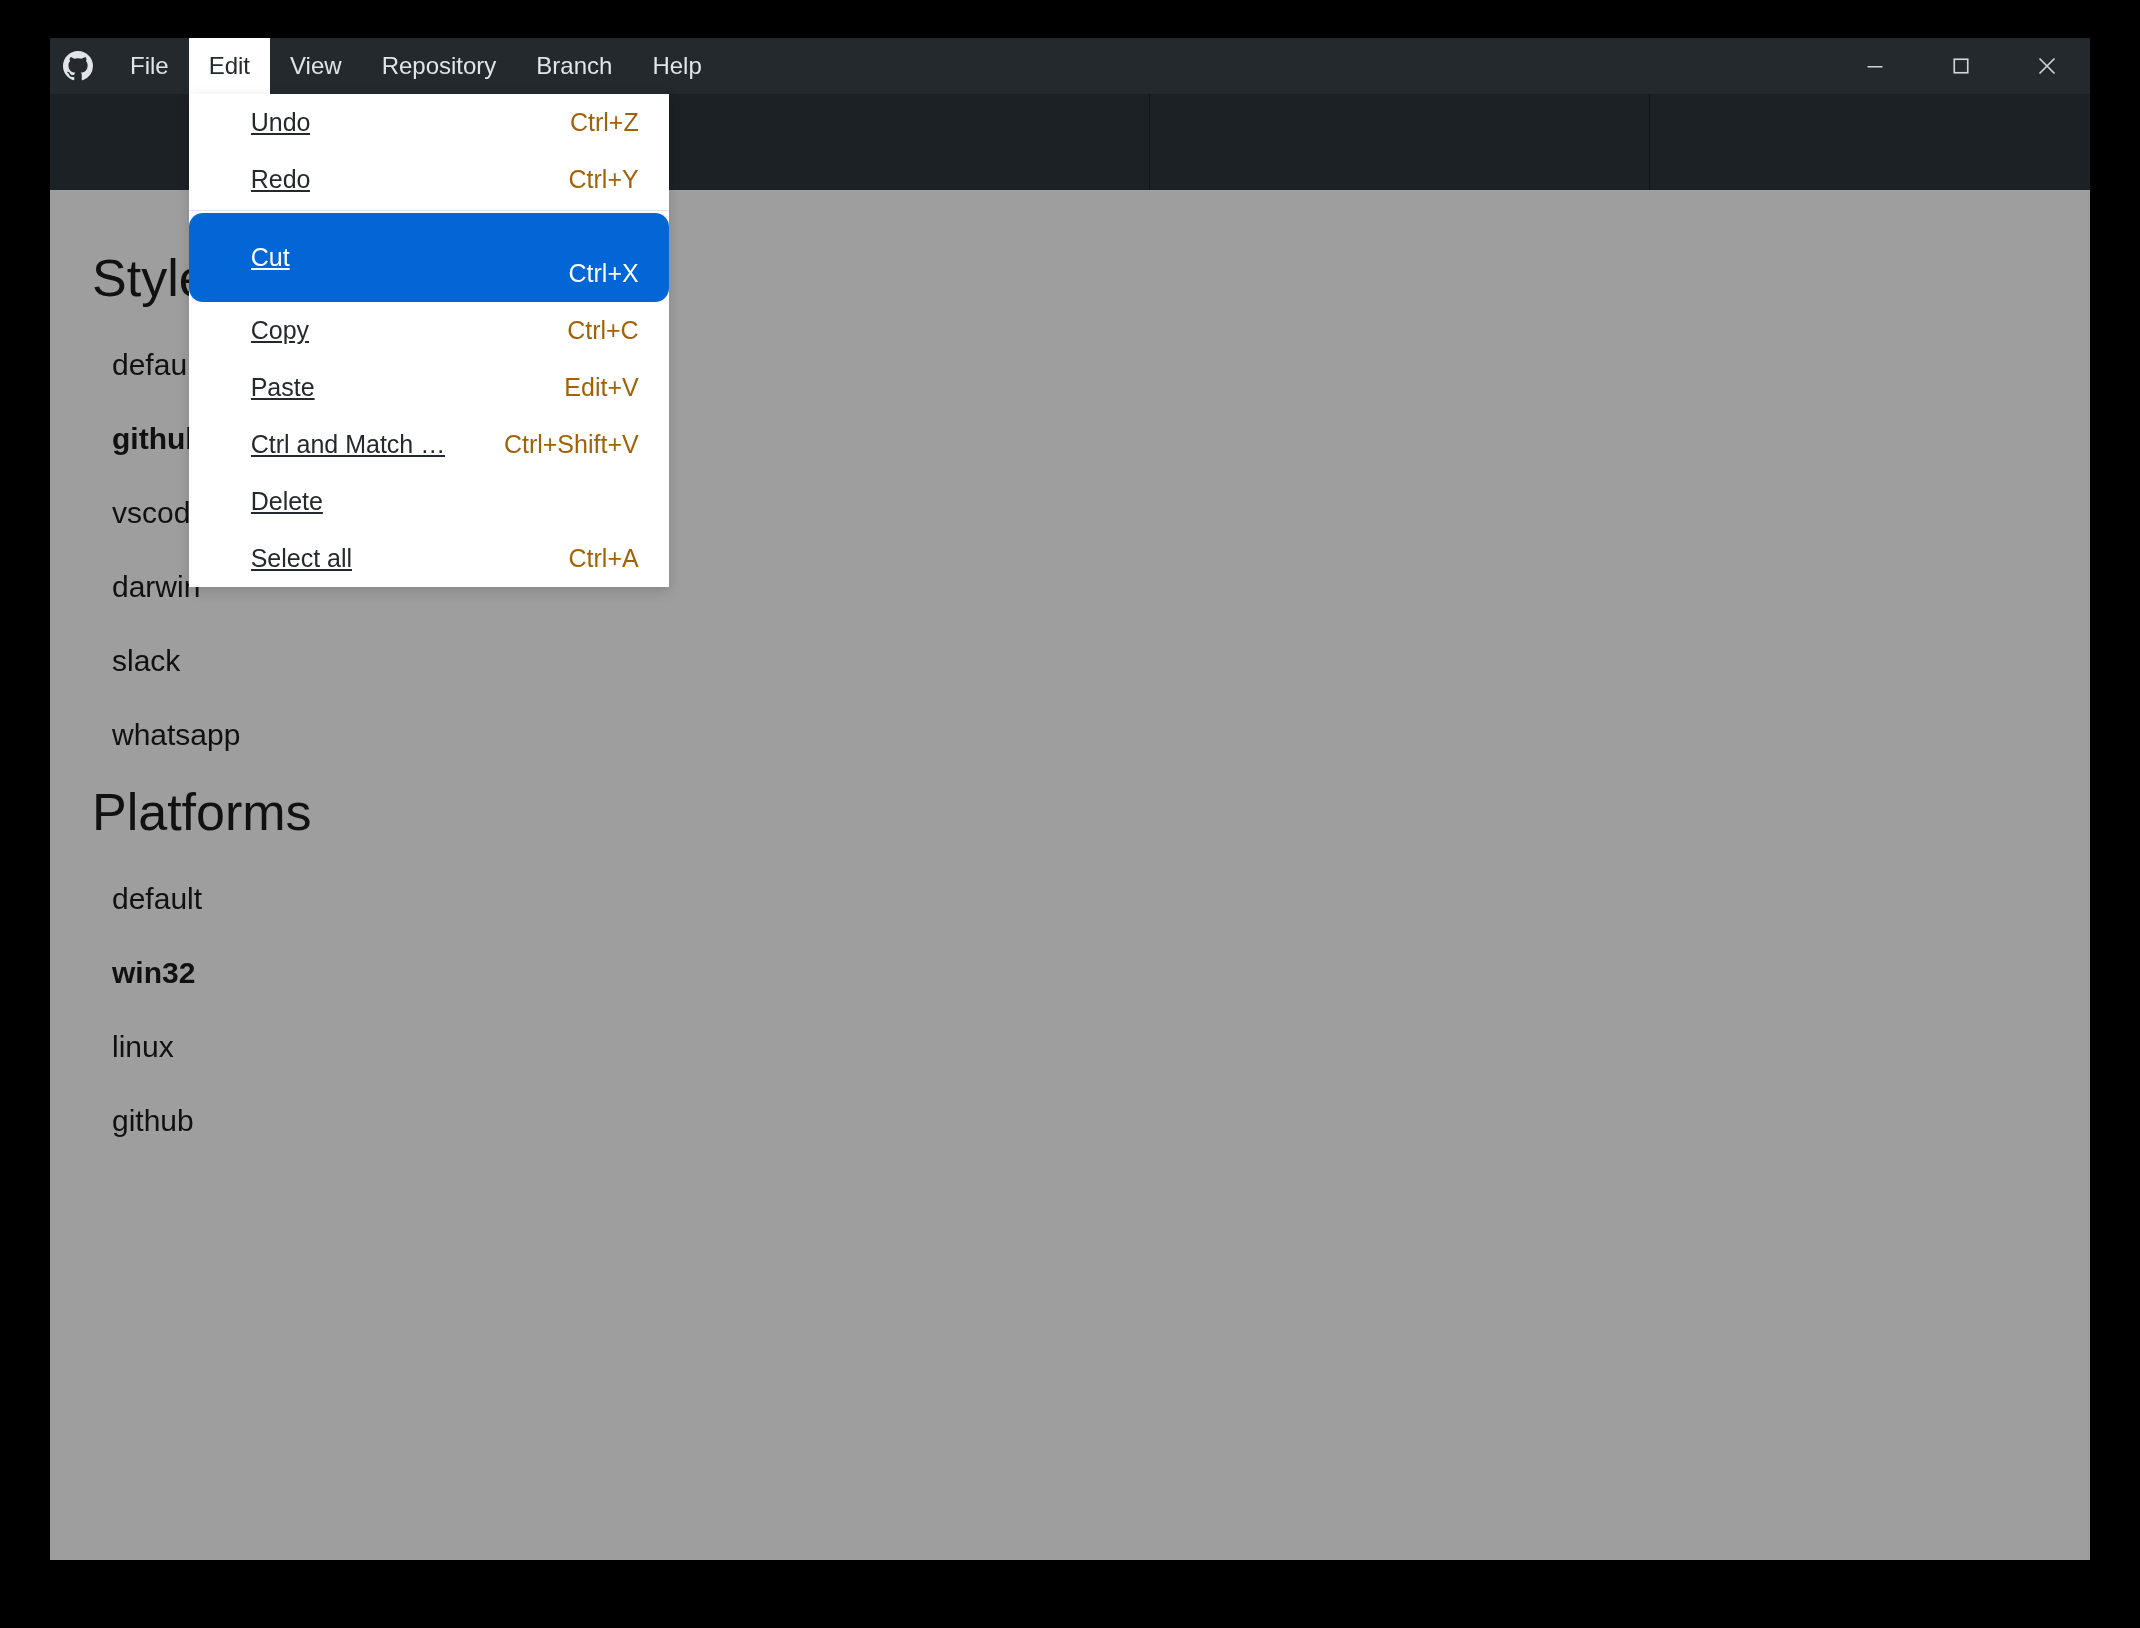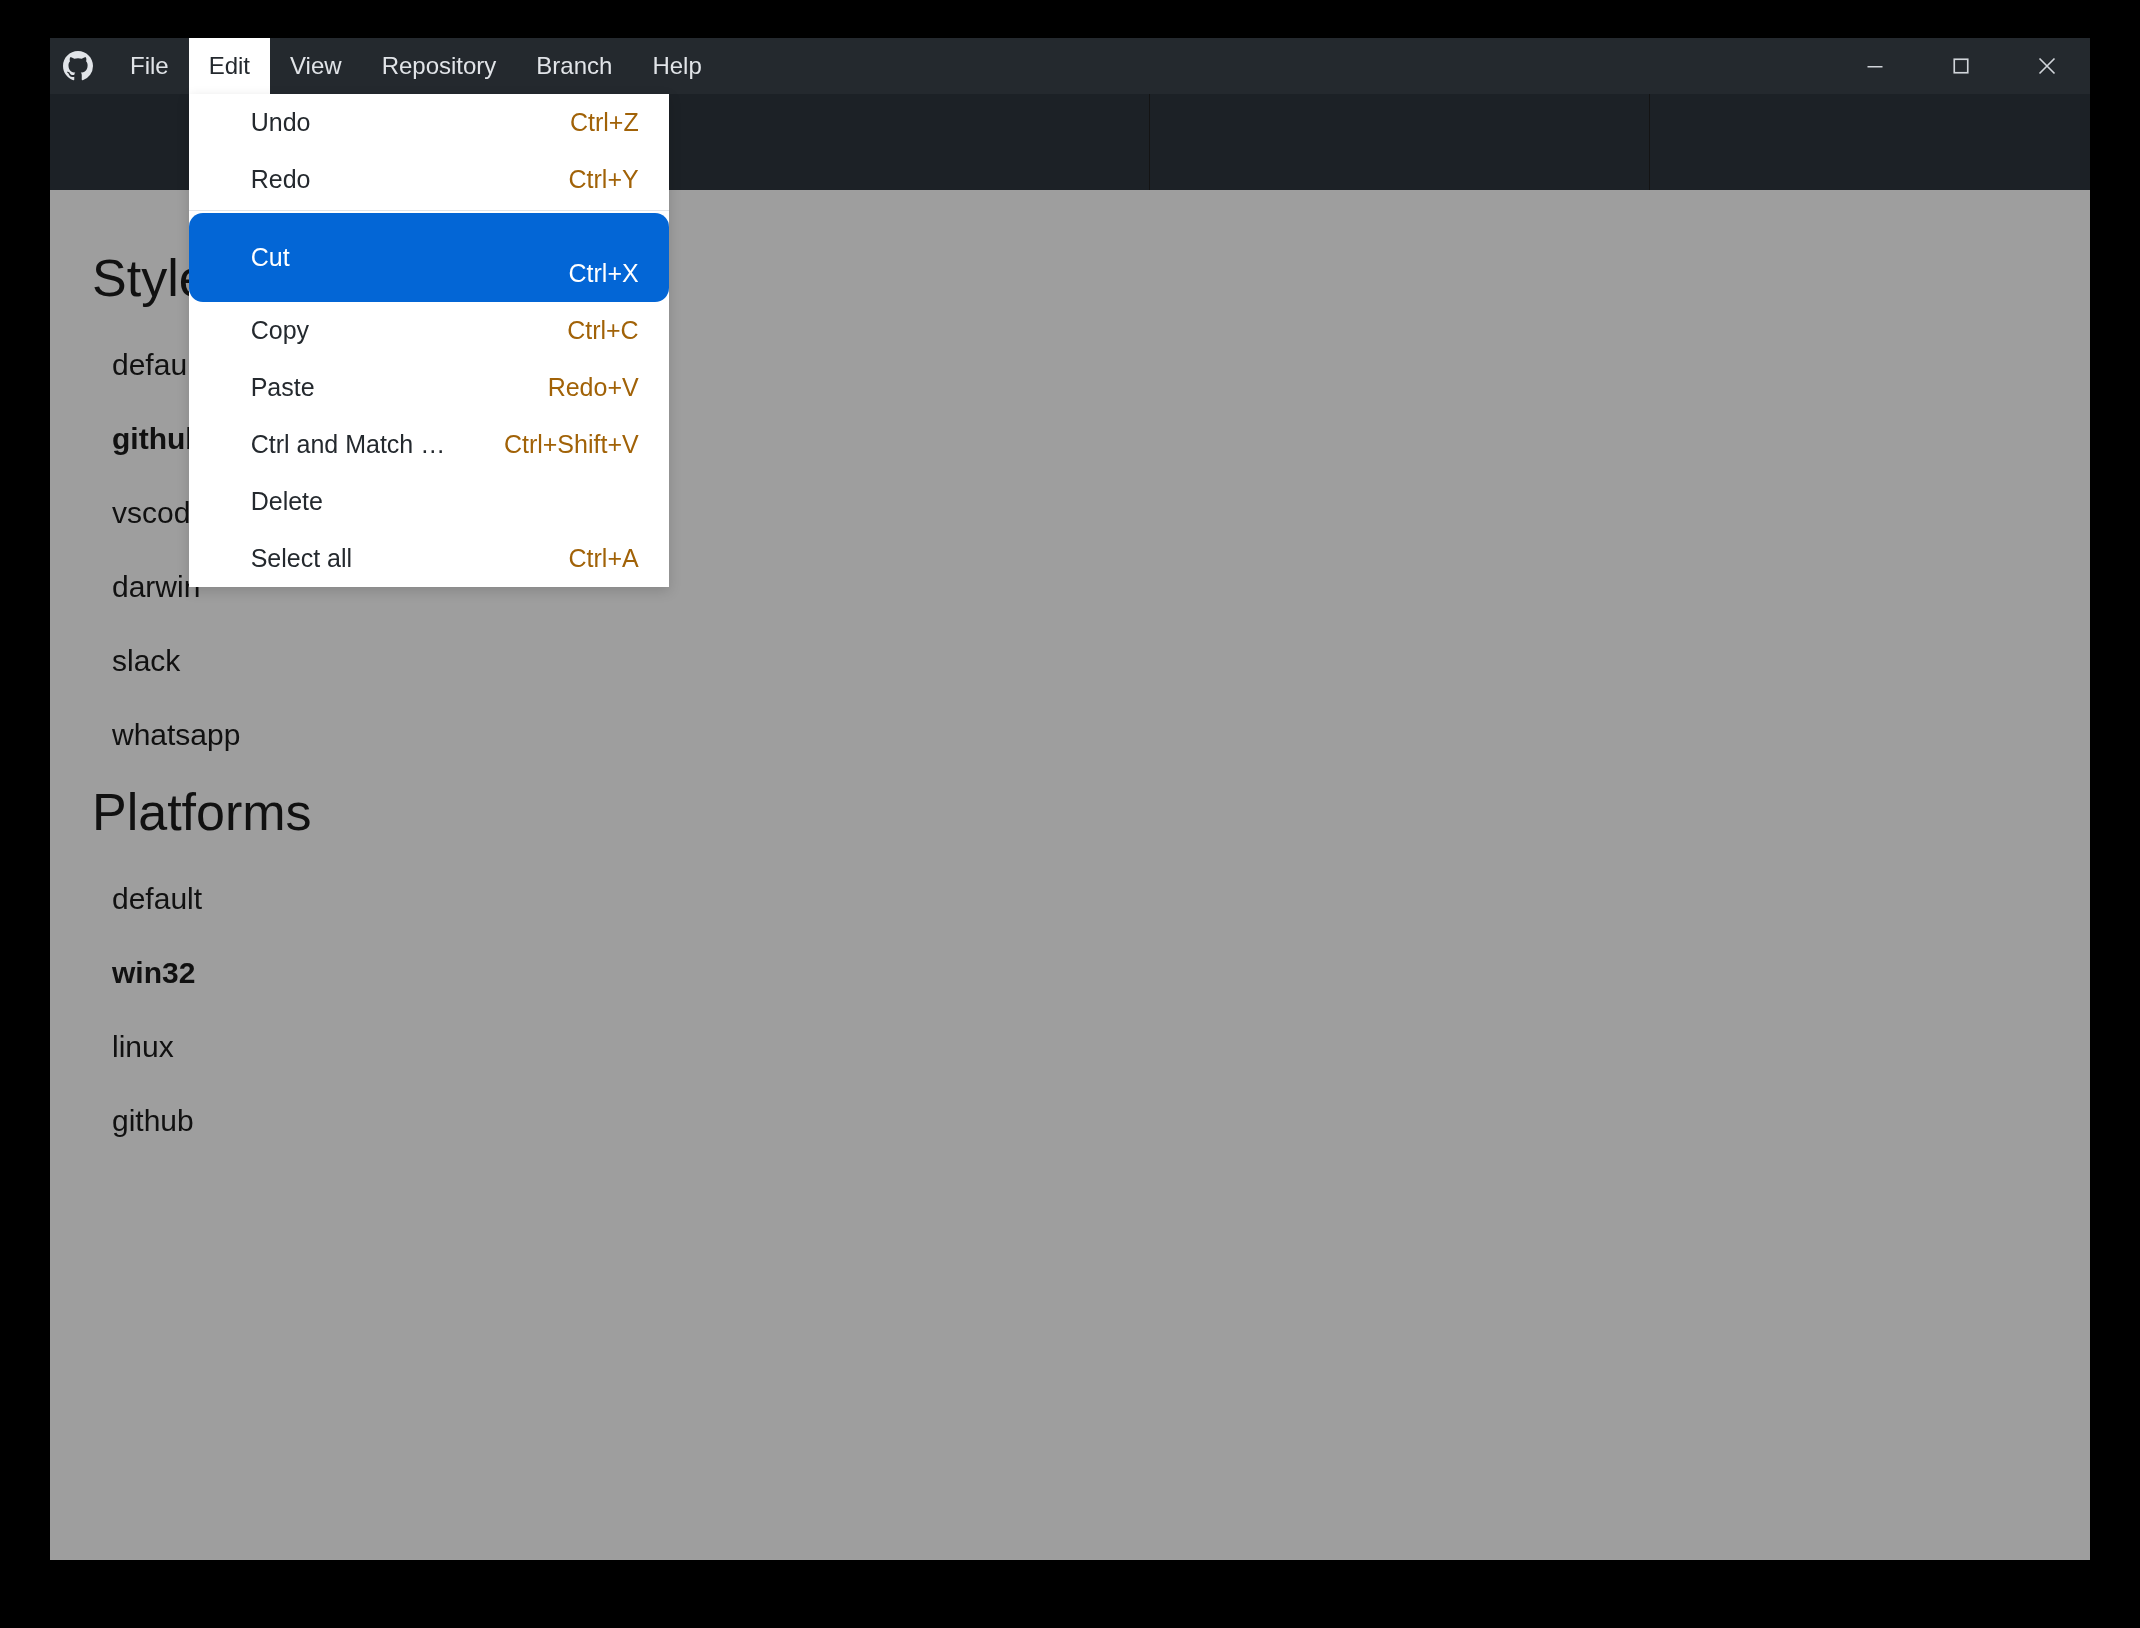--- a/index.html
+++ b/index.html
@@ -148,20 +148,21 @@
     }
     .dropdown-divider {
       height: 1px;
       background: #e1e4e8;
       margin: 2px 0;
     }
     .dropdown-item .label {
       overflow: hidden;
       text-overflow: ellipsis;
       max-width: 300px;
+      text-decoration: underline;
     }
   </style>
 </head>
 <body>
 
 <div class="app-window">
 
   <div class="titlebar">
     <div class="logo">
       <svg viewBox="0 0 16 16" width="30" height="30" fill="#e1e4e8">
@@ -187,21 +188,21 @@
           <div class="dropdown-item highlighted">
             <span class="label">Cut</span>
             <span class="shortcut">Ctrl+X</span>
           </div>
           <div class="dropdown-item">
             <span class="label">Copy</span>
             <span class="shortcut">Ctrl+C</span>
           </div>
           <div class="dropdown-item">
             <span class="label">Paste</span>
-            <span class="shortcut">Redo+V</span>
+            <span class="shortcut">Edit+V</span>
           </div>
           <div class="dropdown-item">
             <span class="label">Ctrl and Match …</span>
             <span class="shortcut">Ctrl+Shift+V</span>
           </div>
           <div class="dropdown-item">
             <span class="label">Delete</span>
             <span class="shortcut"></span>
           </div>
           <div class="dropdown-item">

